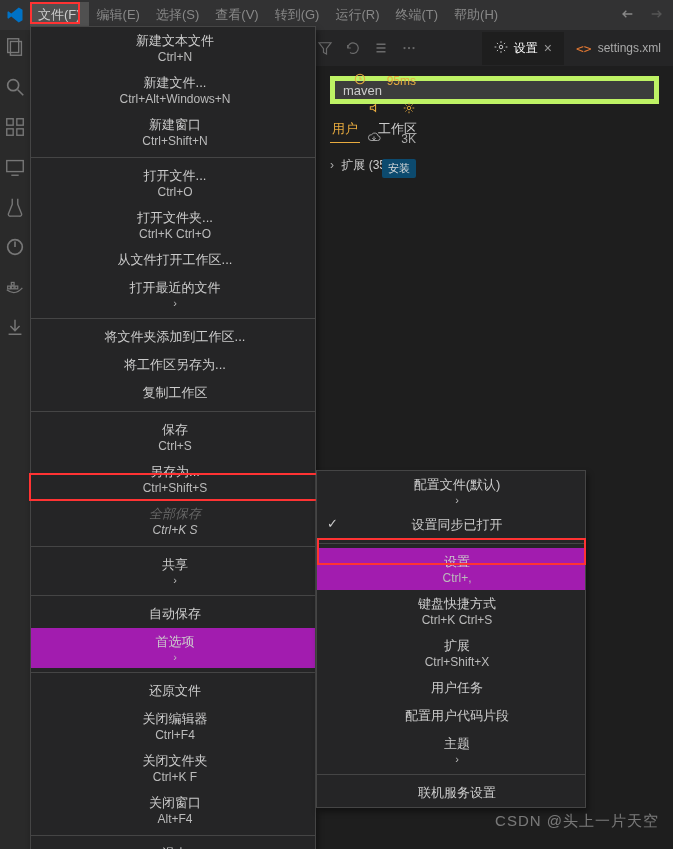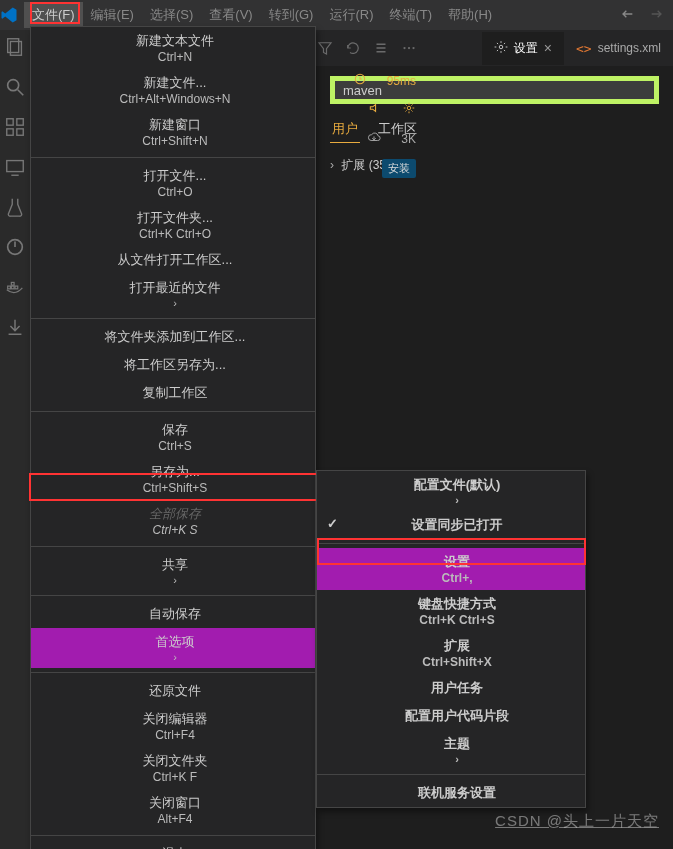--- a/index.html
+++ b/index.html
@@ -1,19 +1,19 @@
 <!DOCTYPE html>
 <html><head>
 <meta charset="utf-8">
 <style>
   * { box-sizing: border-box; margin: 0; padding: 0; }
   html, body { width: 673px; height: 849px; overflow: hidden; font-family: "Segoe UI", "Microsoft YaHei", sans-serif; background: #1e1e1e; color: #ccc; font-size: 13px; }
   .root { position: relative; width: 100%; height: 100%; }
   
-  .menubar { display: flex; align-items: center; height: 30px; background: #323233; }
+  .menubar { display: flex; align-items: center; height: 30px; background: #323233; padding-left: 6px; }
   .vslogo { width: 18px; height: 18px; margin-right: 6px; display: inline-block; }
   .menubar-item { padding: 4px 8px; color: #ccc; cursor: default; }
   .menubar-item.dim { color: #888; }
   .menubar-item.active { background: #505050; }
   .menubar-right { margin-left: auto; display: flex; align-items: center; padding-right: 8px; gap: 14px; color: #888; }
   .arrow-icon svg { width: 16px; height: 16px; }
   .highlight-file { position: absolute; left: 30px; top: 2px; width: 50px; height: 22px; border: 2px solid #f33; pointer-events: none; }
   
   .activitybar { position: absolute; left: 0; top: 30px; width: 30px; height: calc(100% - 30px); background: #2a2a2a; display: flex; flex-direction: column; align-items: center; padding-top: 6px; gap: 18px; }
   .activitybar .aicon { width: 22px; height: 22px; opacity: 0.6; }
@@ -22,21 +22,21 @@
   .dropdown { position: absolute; left: 30px; top: 26px; width: 286px; background: #252526; border: 1px solid #454545; box-shadow: 2px 4px 6px rgba(0,0,0,0.4); }
   .menu-item { display: flex; align-items: center; justify-content: space-between; padding: 5px 20px 5px 24px; color: #ccc; cursor: default; white-space: nowrap; flex-direction: column; }
   .menu-item.selected { background: #a21caf; }
   .menu-item.disabled { color: #666; font-style: italic; }
   .menu-item .shortcut { color: #bbb; font-size: 12px; }
   .menu-item .submenu-arrow { font-size: 11px; color: #bbb; }
   .menu-sep { height: 1px; background: #454545; margin: 4px 0; }
   .highlight-pref { position: absolute; left: 29px; top: 473px; width: 289px; height: 28px; border: 2px solid #f33; pointer-events: none; }
   
   .submenu { position: absolute; left: 316px; top: 470px; width: 270px; background: #252526; border: 1px solid #454545; box-shadow: 2px 4px 6px rgba(0,0,0,0.4); }
-  .submenu .menu-item { padding: 5px 18px 5px 30px; position: relative; font-weight: bold; }
+  .submenu .menu-item { padding: 5px 18px 5px 30px; position: relative; }
   .submenu .menu-item .check { position: absolute; left: 10px; }
   .highlight-settings { position: absolute; left: 317px; top: 538px; width: 269px; height: 27px; border: 2px solid #f33; pointer-events: none; }
   
   .editorzone { position: absolute; left: 316px; top: 30px; right: 0; }
   .tool-icon { width: 18px; height: 18px; opacity: 0.6; margin-right: 10px; }
   .tool-icon svg { width: 18px; height: 18px; }
   .close-x { font-size: 14px; color: #999; }
   .body-right { padding: 10px 14px; }
   .searchbox { width: 100%; height: 28px; background: #3c3c3c; border: 5px solid #bef264; color: #ccc; padding: 0 8px; font-size: 13px; }
   .settings-tabs { display: flex; gap: 16px; margin-top: 12px; font-size: 13px; }
@@ -44,21 +44,21 @@
   .stab.active { color: #e8ab3f; border-bottom: 1px solid #e8ab3f; }
   .ext-line { margin-top: 14px; color: #ccc; font-size: 12px; }
   .ext-line .chev { margin-right: 4px; color: #aaa; }
   
   .midpeek { position: absolute; left: 316px; top: 66px; width: 110px; }
   .midpeek .row { display: flex; align-items: center; justify-content: flex-end; padding: 6px 10px 6px 60px; gap: 20px; color: #aaa; font-size: 12px; }
   .mini-icon { width: 14px; height: 14px; }
   .gear-gold svg path, .gear-gold svg circle { stroke: #e8ab3f; }
   .badge-install { display: inline-block; background: #0c4a6e; color: #ddd; padding: 2px 6px; border-radius: 2px; font-size: 11px; }
   
-  .watermark { position: absolute; right: 14px; bottom: 18px; color: rgba(230,230,230,0.45); font-size: 15px; letter-spacing: 1px; text-decoration: underline; }
+  .watermark { position: absolute; right: 14px; bottom: 18px; color: rgba(230,230,230,0.45); font-size: 15px; letter-spacing: 1px; }
   
   .editor-tabsrow { display: flex; align-items: center; height: 36px; background: #252526; }
   .editor-tabsrow .filler { flex: 1; }
   .tab2 { display: flex; align-items: center; gap: 6px; padding: 8px 12px; color: #aaa; font-size: 12px; }
   .tab2.active { background: #1e1e1e; color: #fff; }
   .code-ico { color: #e37933; font-family: monospace; font-size: 13px; }
   .gear-ico svg { width: 14px; height: 14px; }
 </style>
 </head>
 <body>

